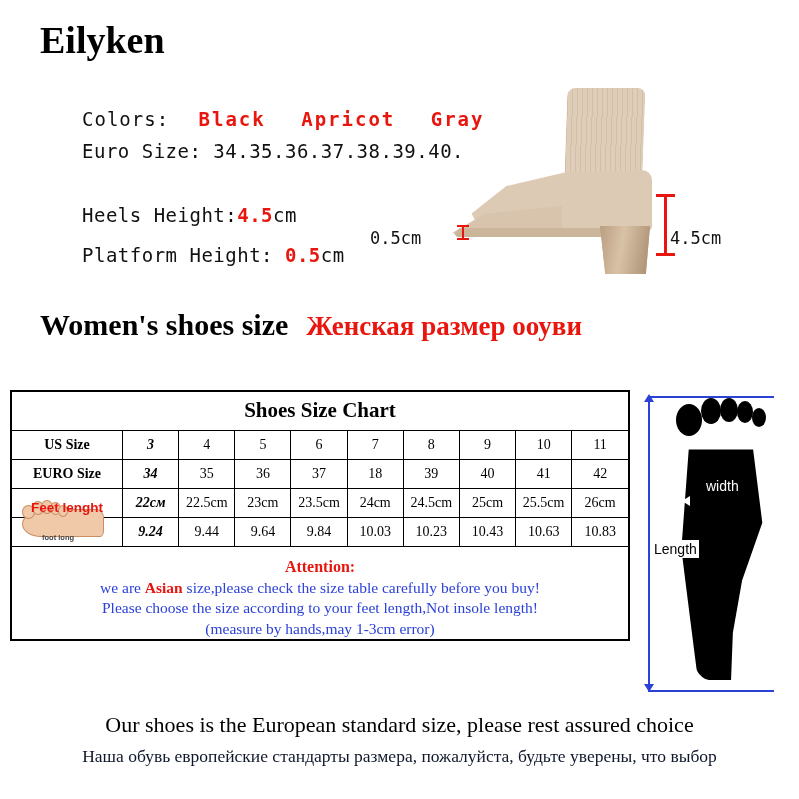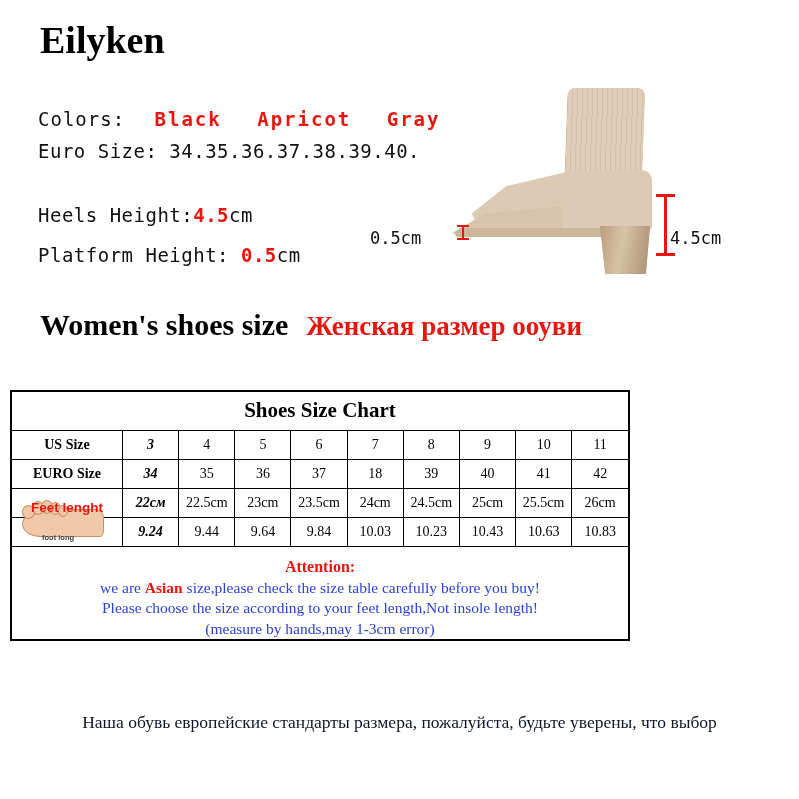--- a/index.html
+++ b/index.html
@@ -37,20 +37,21 @@
     position: absolute;
     left: 38px;
     top: 108px;
     font-family: "DejaVu Sans Mono", monospace;
     font-size: 19px;
     color: #111;
   }
   .spec-row {
     margin-bottom: 10px;
     white-space: nowrap;
+    margin-left: 44px;
   }
   .colors-label { letter-spacing: 1px; }
   .color-words {
     color: #e8160e;
     font-weight: bold;
     letter-spacing: 2px;
     margin-left: 18px;
   }
   .color-words span { margin-right: 22px; }
   .euro-row { margin-top: 4px; letter-spacing: 0.5px; }
@@ -485,18 +486,37 @@
     </tbody>
       </table>
     <div class="attention-head">Attention:</div>
     <div class="note">
       <div><span>we are </span><span class="red">Asian</span><span> size,please check the size table carefully before you buy!</span></div>
       <div>Please choose the size according to your feet length,Not insole length!</div>
       <div>(measure by hands,may 1-3cm error)</div>
     </div>
   </div>
 
+  <div class="foot-diagram">
+    <div class="fd-axis fd-left-line"></div>
+    <div class="fd-axis fd-top-line"></div>
+    <div class="fd-axis fd-bot-line"></div>
+    <div class="arrow-u"></div>
+    <div class="arrow-d"></div>
+    <div class="fd-foot"></div>
+    <div class="fd-toe fdt1"></div>
+    <div class="fd-toe fdt2"></div>
+    <div class="fd-toe fdt3"></div>
+    <div class="fd-toe fdt4"></div>
+    <div class="fd-toe fdt5"></div>
+    <div class="fd-width-line"></div>
+    <div class="arrow-l"></div>
+    <div class="arrow-r"></div>
+    <div class="fd-width-label">width</div>
+    <div class="fd-length-label">Length</div>
+  </div>
 
   <div class="bottom">
+    <div class="bottom-en">Our shoes is the European standard size, please rest assured choice</div>
     <div class="bottom-ru">Наша обувь европейские стандарты размера, пожалуйста, будьте уверены, что выбор</div>
   </div>
 
 </div>
 
 </body></html>

